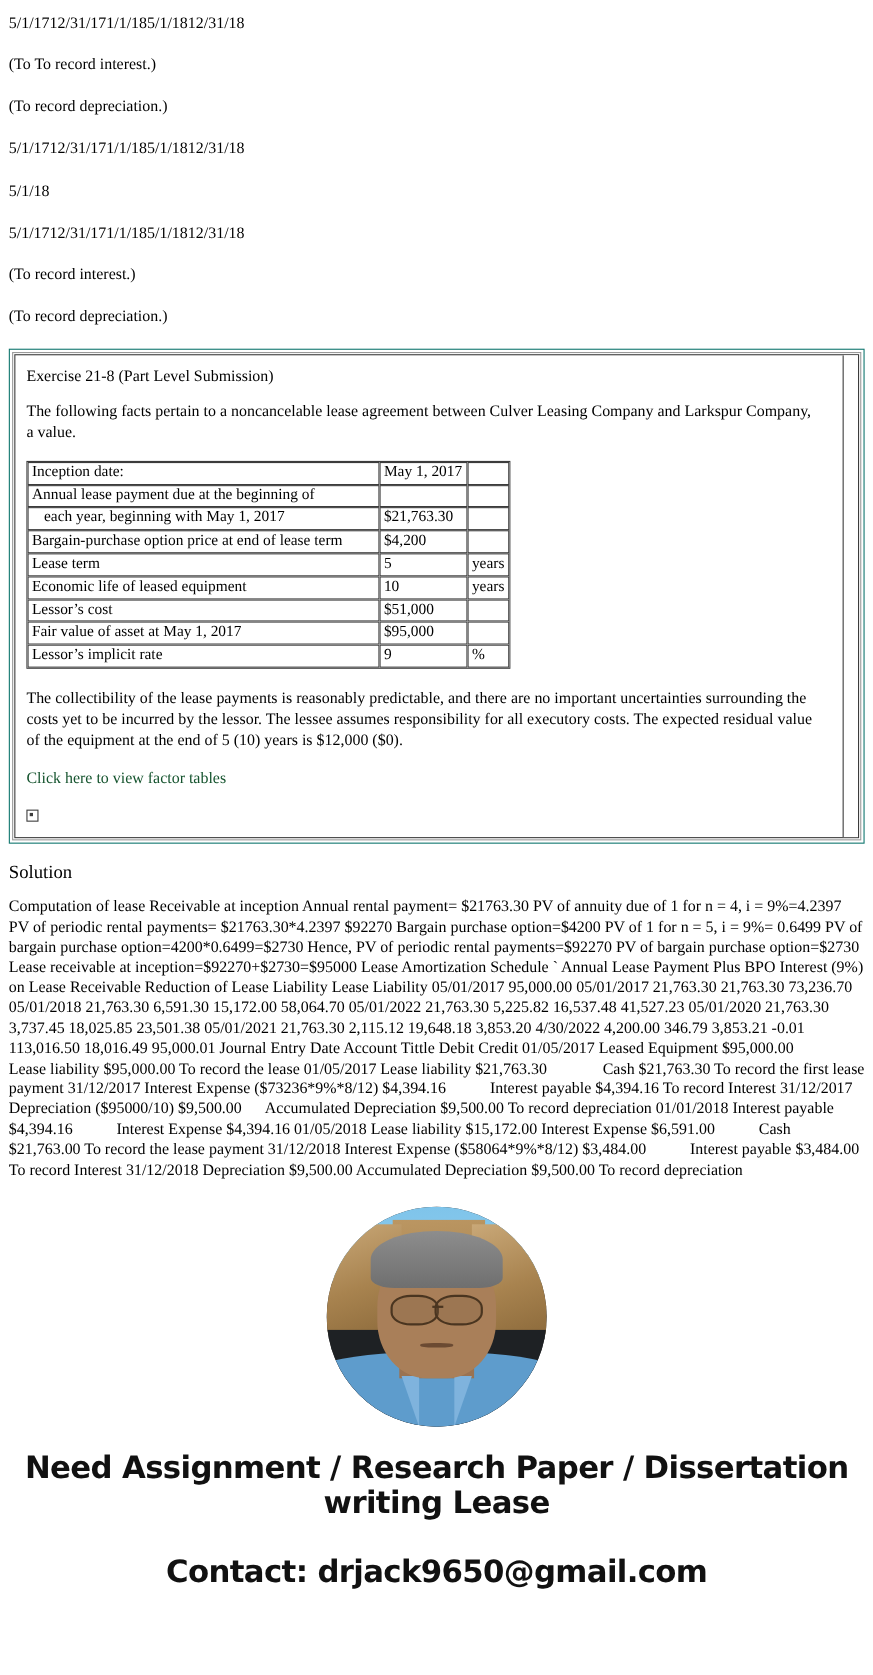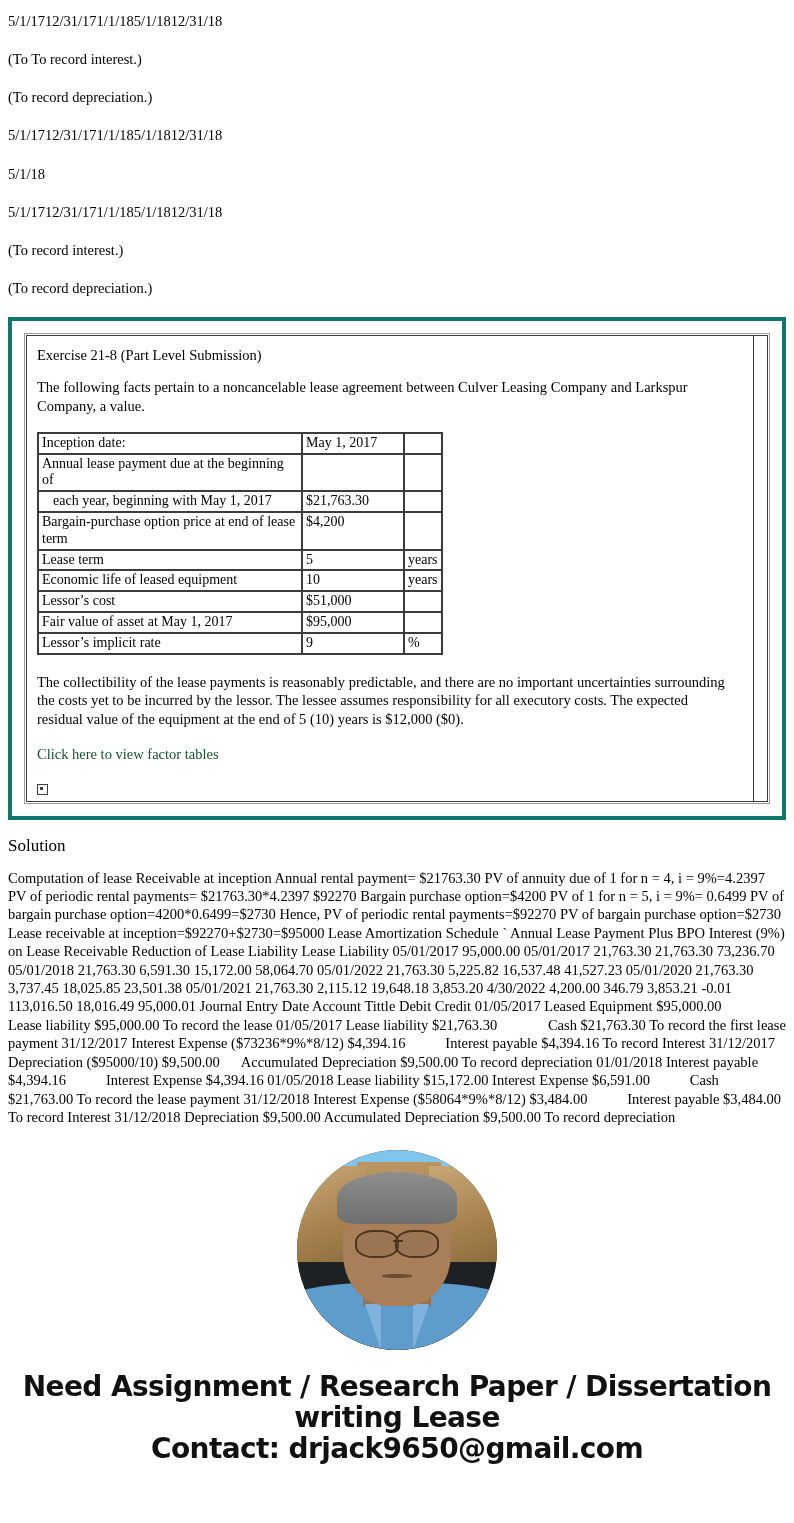--- a/index.html
+++ b/index.html
@@ -30,23 +30,23 @@
     line-height: 1.25;
     margin: 0 0 20px 0;
     color: #000;
     white-space: pre-wrap;
   }
   .frag:last-child { margin-bottom: 20px; }
 
   
   .exercise-outer {
     margin: 0 0 16px 0;
-    border: 4px solid #0f766e;
+    border: 1px solid #0f766e;
     background: #ffffff;
-    padding: 12px;
+    padding: 2px;
     position: relative;
   }
   .exercise-mid {
     border: 1px solid #9a9a9a;
     padding: 1px;
   }
   .exercise-inner {
     border: 1px solid #3c3c3c;
     background: #ffffff;
     padding: 8px 10px 0 10px;
@@ -88,22 +88,22 @@
   table.facts td {
     border: 1px solid #3c3c3c;
     font-size: 14px;
     line-height: 1.2;
     padding: 1px 3px;
     vertical-align: top;
     height: 18px;
     box-sizing: border-box;
     background: #fff;
   }
-  td.c-label { width: 264px; }
-  td.c-value { width: 102px; }
+  td.c-label { width: 320px; }
+  td.c-value { width: 80px; }
   td.c-unit  { width: 34px; }
   .indent { padding-left: 14px !important; }
 
   .ex-note {
     font-size: 14.5px;
     line-height: 1.3;
     margin: 18px 0 16px 0;
     padding-right: 26px;
   }
   .ex-link {
@@ -258,21 +258,21 @@
     font-family: "DejaVu Sans", "Liberation Sans", sans-serif;
     font-weight: bold;
     font-size: 28px;
     line-height: 1.1;
     letter-spacing: -0.6px;
     margin: 18px 0 18px 0;
     color: #111111;
   }
   .promo .line1 { display: block; }
   .promo .line2 { display: block; }
-  .promo .line3 { display: block; }
+  .promo .line3 { display: block; margin-top: 32px; }
 </style>
 </head>
 <body>
 
 <div class="page">
 
   <div class="frag-list">
     <p class="frag">5/1/1712/31/171/1/185/1/1812/31/18</p>
     <p class="frag">(To To record interest.)</p>
     <p class="frag">(To record depreciation.)</p>

